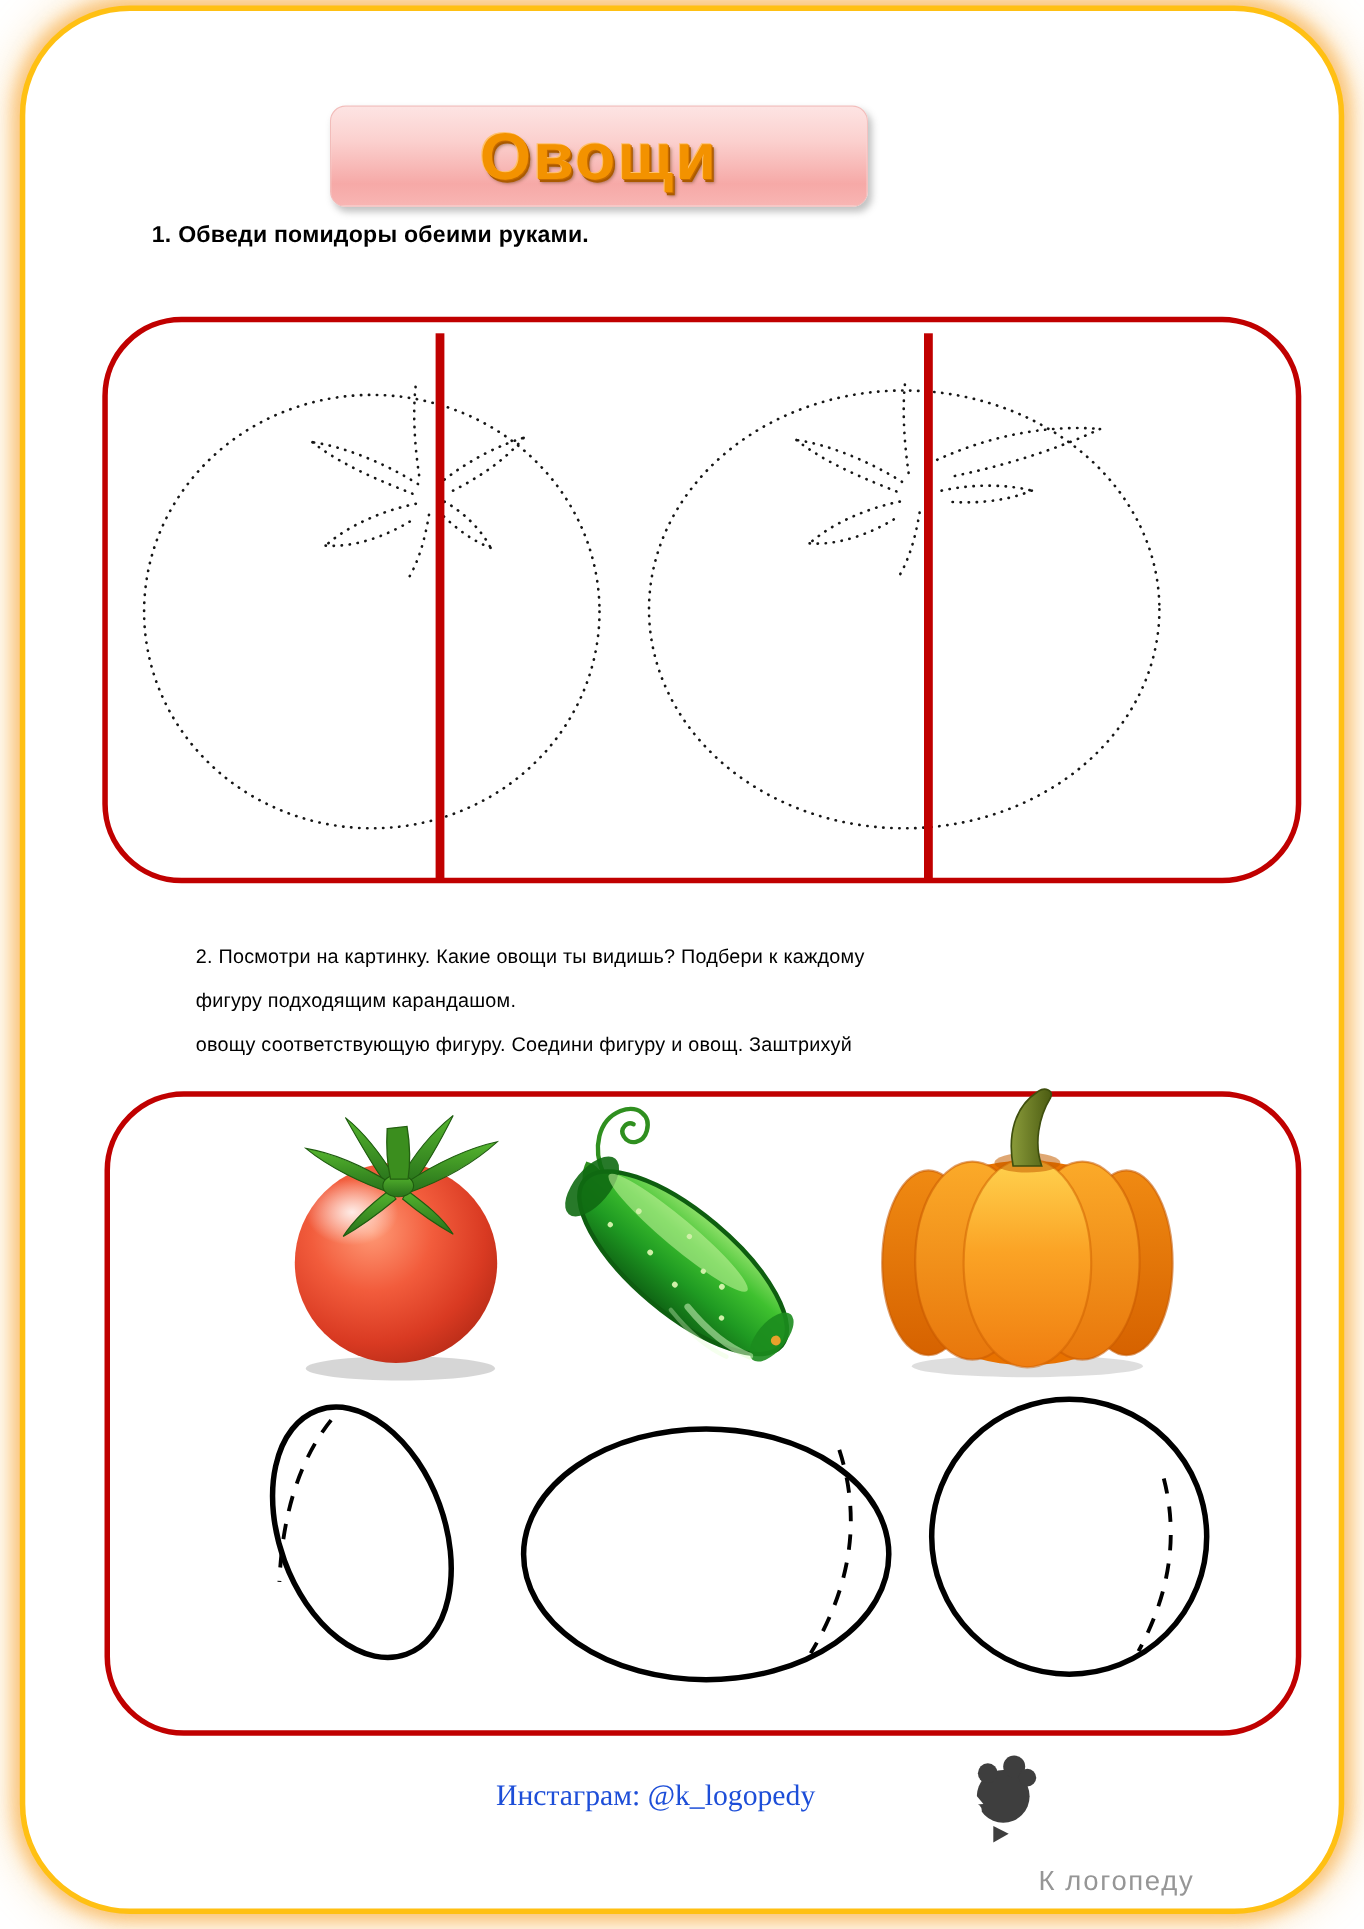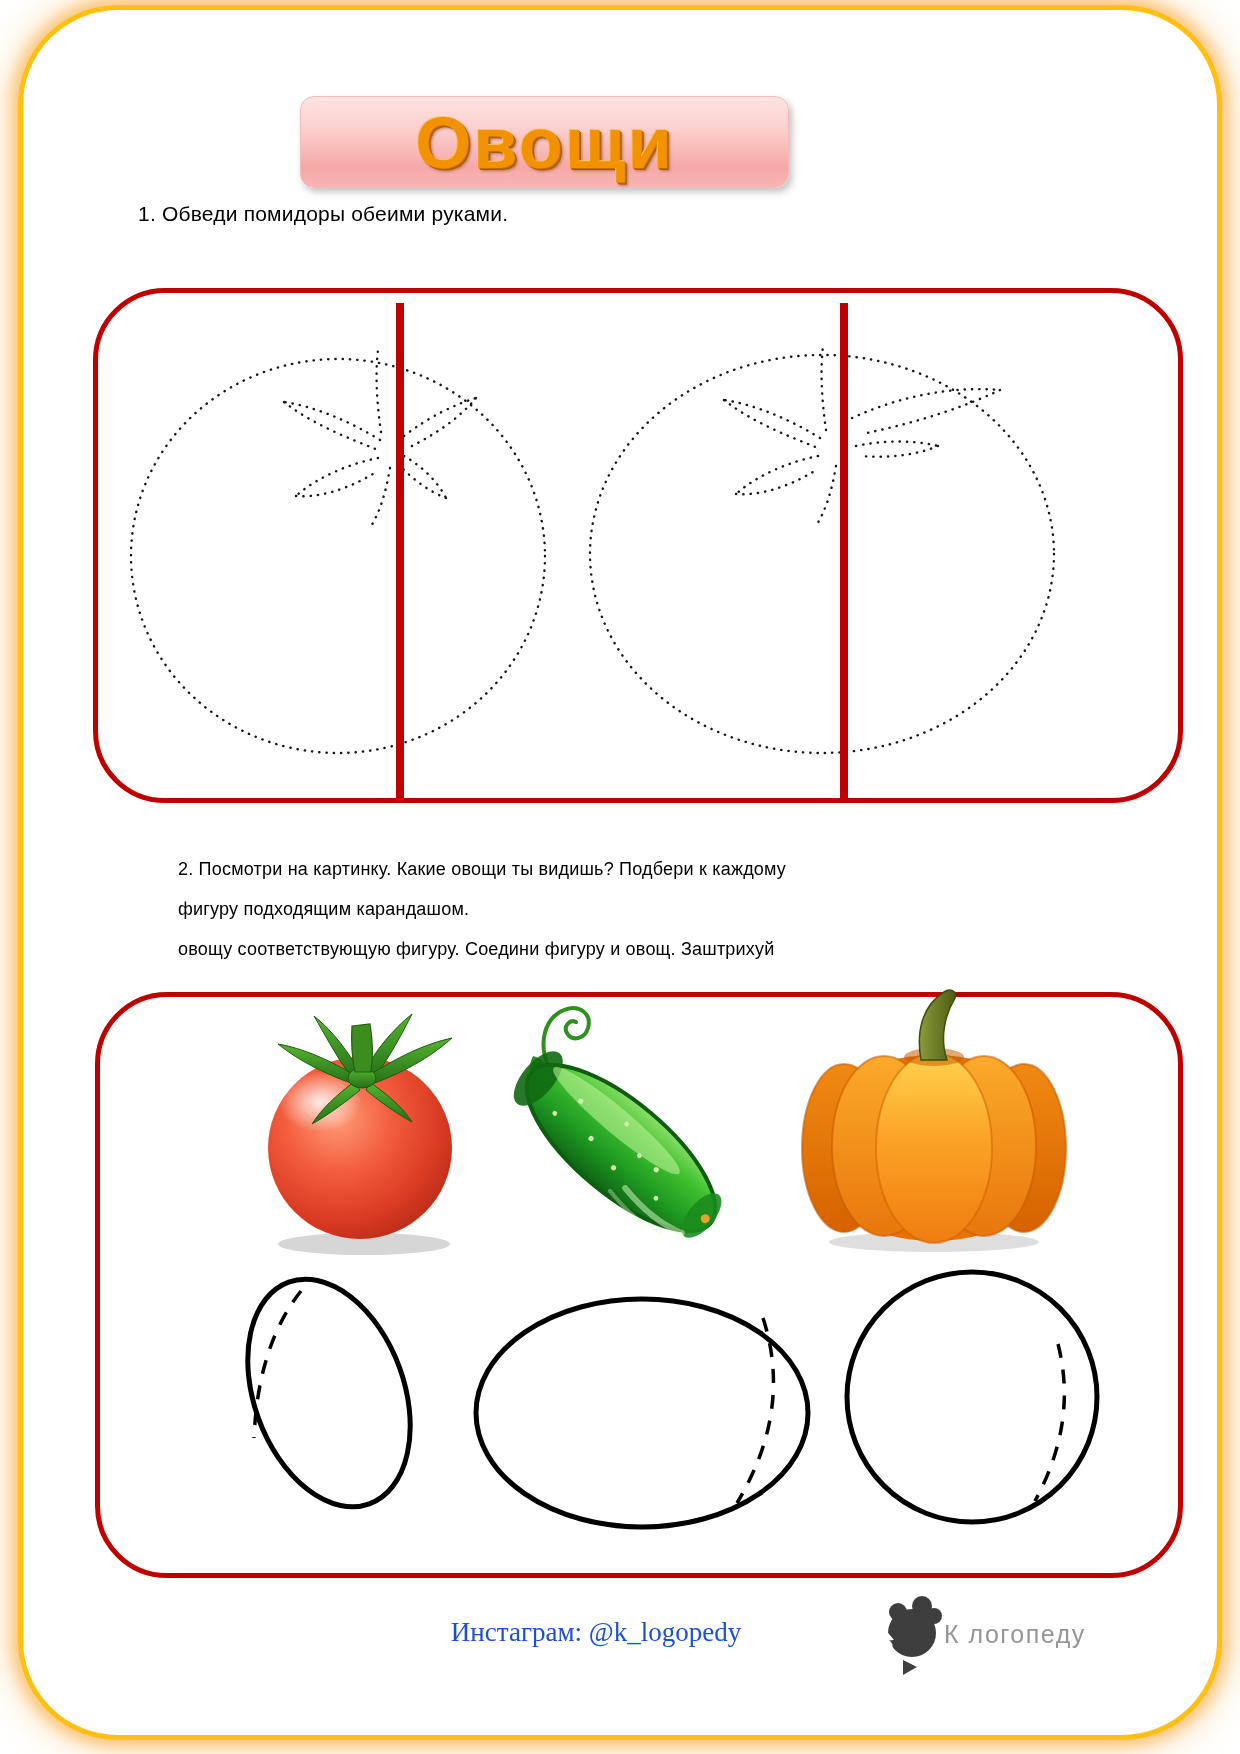--- a/index.html
+++ b/index.html
@@ -15,47 +15,47 @@
   }
   .title-plate{
     position:absolute;left:300px;top:96px;width:487px;height:90px;
     border-radius:14px;
     background:linear-gradient(180deg,#fde4e3 0%,#fbd0ce 35%,#f6a9a7 78%,#f8b5b3 100%);
     border:1px solid #f2bcba;
     box-shadow:3px 4px 7px rgba(120,120,120,.45);
   }
   .title-text{
     width:100%;height:90px;line-height:92px;text-align:center;
-    font-size:72px;font-weight:bold;letter-spacing:2px;color:#F39200;
+    font-size:60px;font-weight:bold;letter-spacing:2px;color:#F39200;
     text-shadow:-1px -1px 0 #ffc069, 1px 1px 0 #c56a00, 2px 2px 0 #aa5a00, 3px 3px 3px rgba(90,50,0,.45);
   }
   .task1-text{
     position:absolute;left:138px;top:202px;
-    font-size:21px;font-weight:normal;color:#000;letter-spacing:.2px;
+    font-size:21px;font-weight:bold;color:#000;letter-spacing:.2px;
   }
   .task2-text{
     position:absolute;left:135px;top:849px;width:900px;
     font-size:18px;font-weight:normal;color:#000;letter-spacing:.2px;line-height:40px;margin-left:43px;
   }
   .task2-text div{white-space:nowrap;}
   .trace-box{
     position:absolute;left:93px;top:288px;width:1080px;height:505px;
     border:5px solid #C00000;border-radius:72px;background:transparent;
   }
   .match-box{
     position:absolute;left:95px;top:992px;width:1078px;height:576px;
     border:5px solid #C00000;border-radius:72px;background:transparent;
   }
   svg.art{position:absolute;left:0;top:0;width:1240px;height:1754px;pointer-events:none;}
   .footer-instagram{
     position:absolute;left:350px;top:1617px;width:492px;text-align:center;
     font-family:"Liberation Serif", serif;font-size:27px;color:#1d4ed8;
   }
   .logo-text{
-    position:absolute;left:944px;top:1620px;
+    position:absolute;left:944px;top:1696px;
     font-size:25px;color:#969696;letter-spacing:1.5px;
   }
 </style>
 </head>
 <body>
 
 <div class="page-frame"></div>
 
 <div class="title-plate">
   <div class="title-text">Овощи</div>

